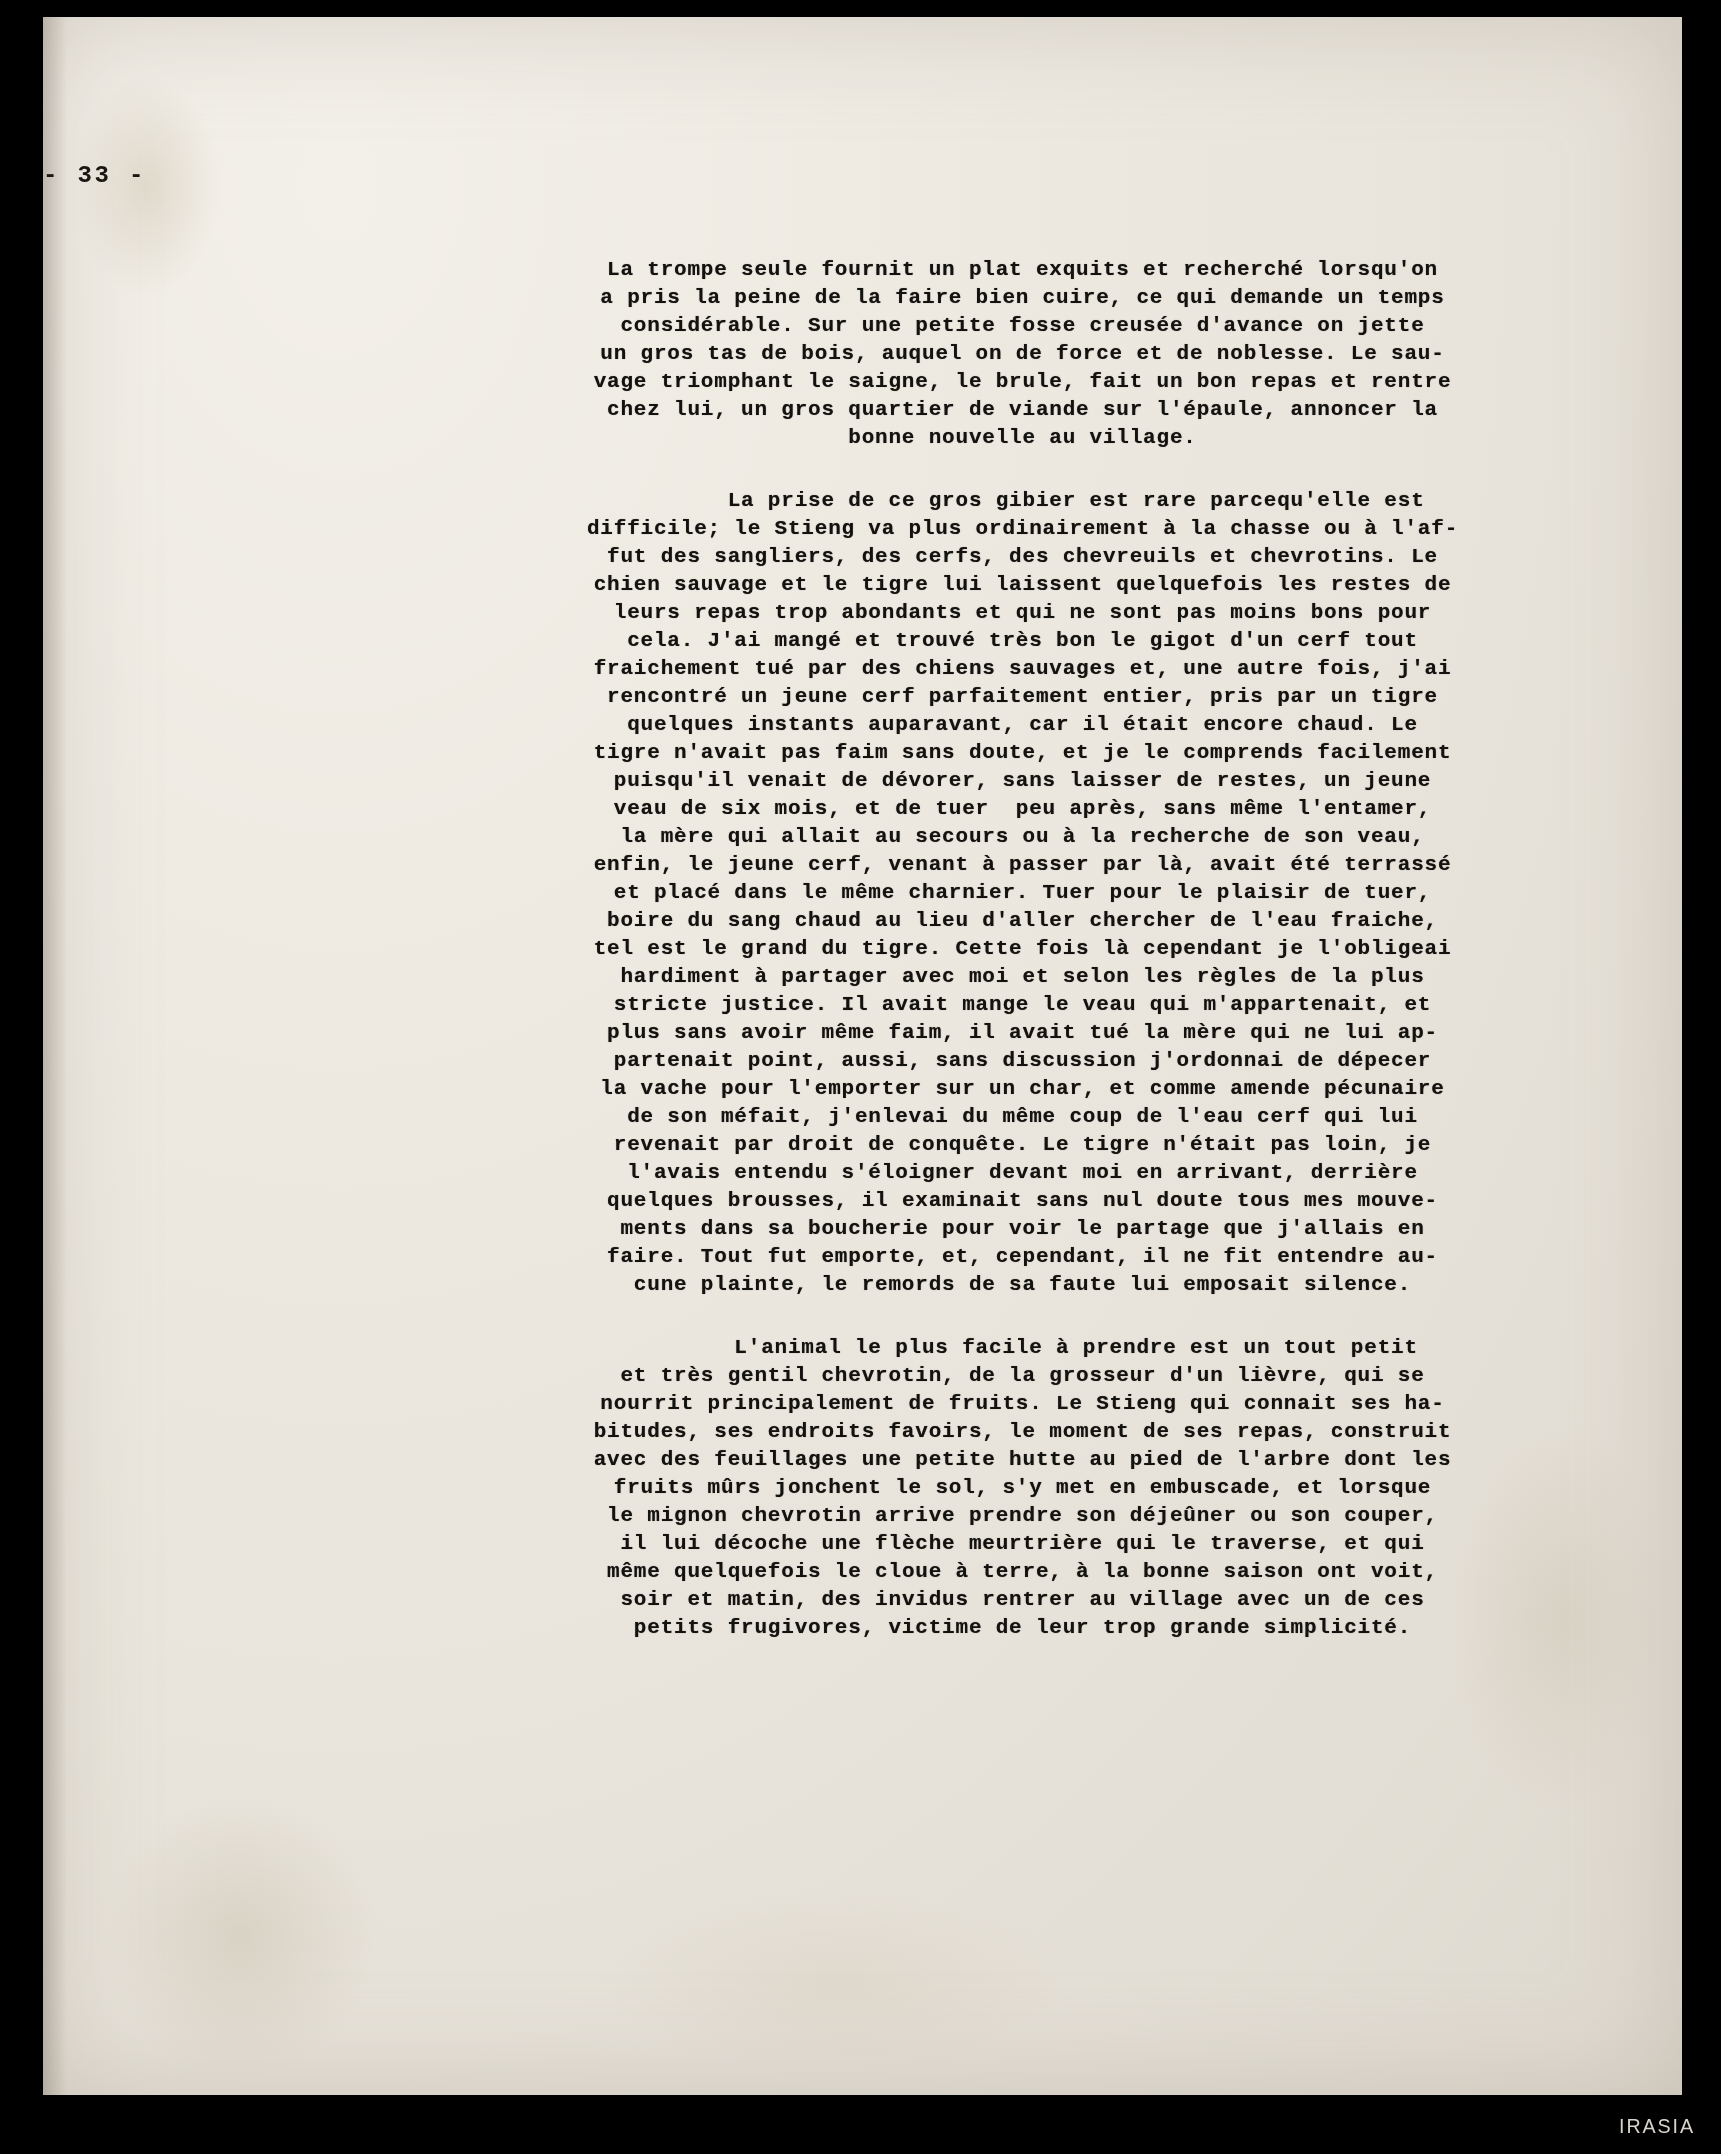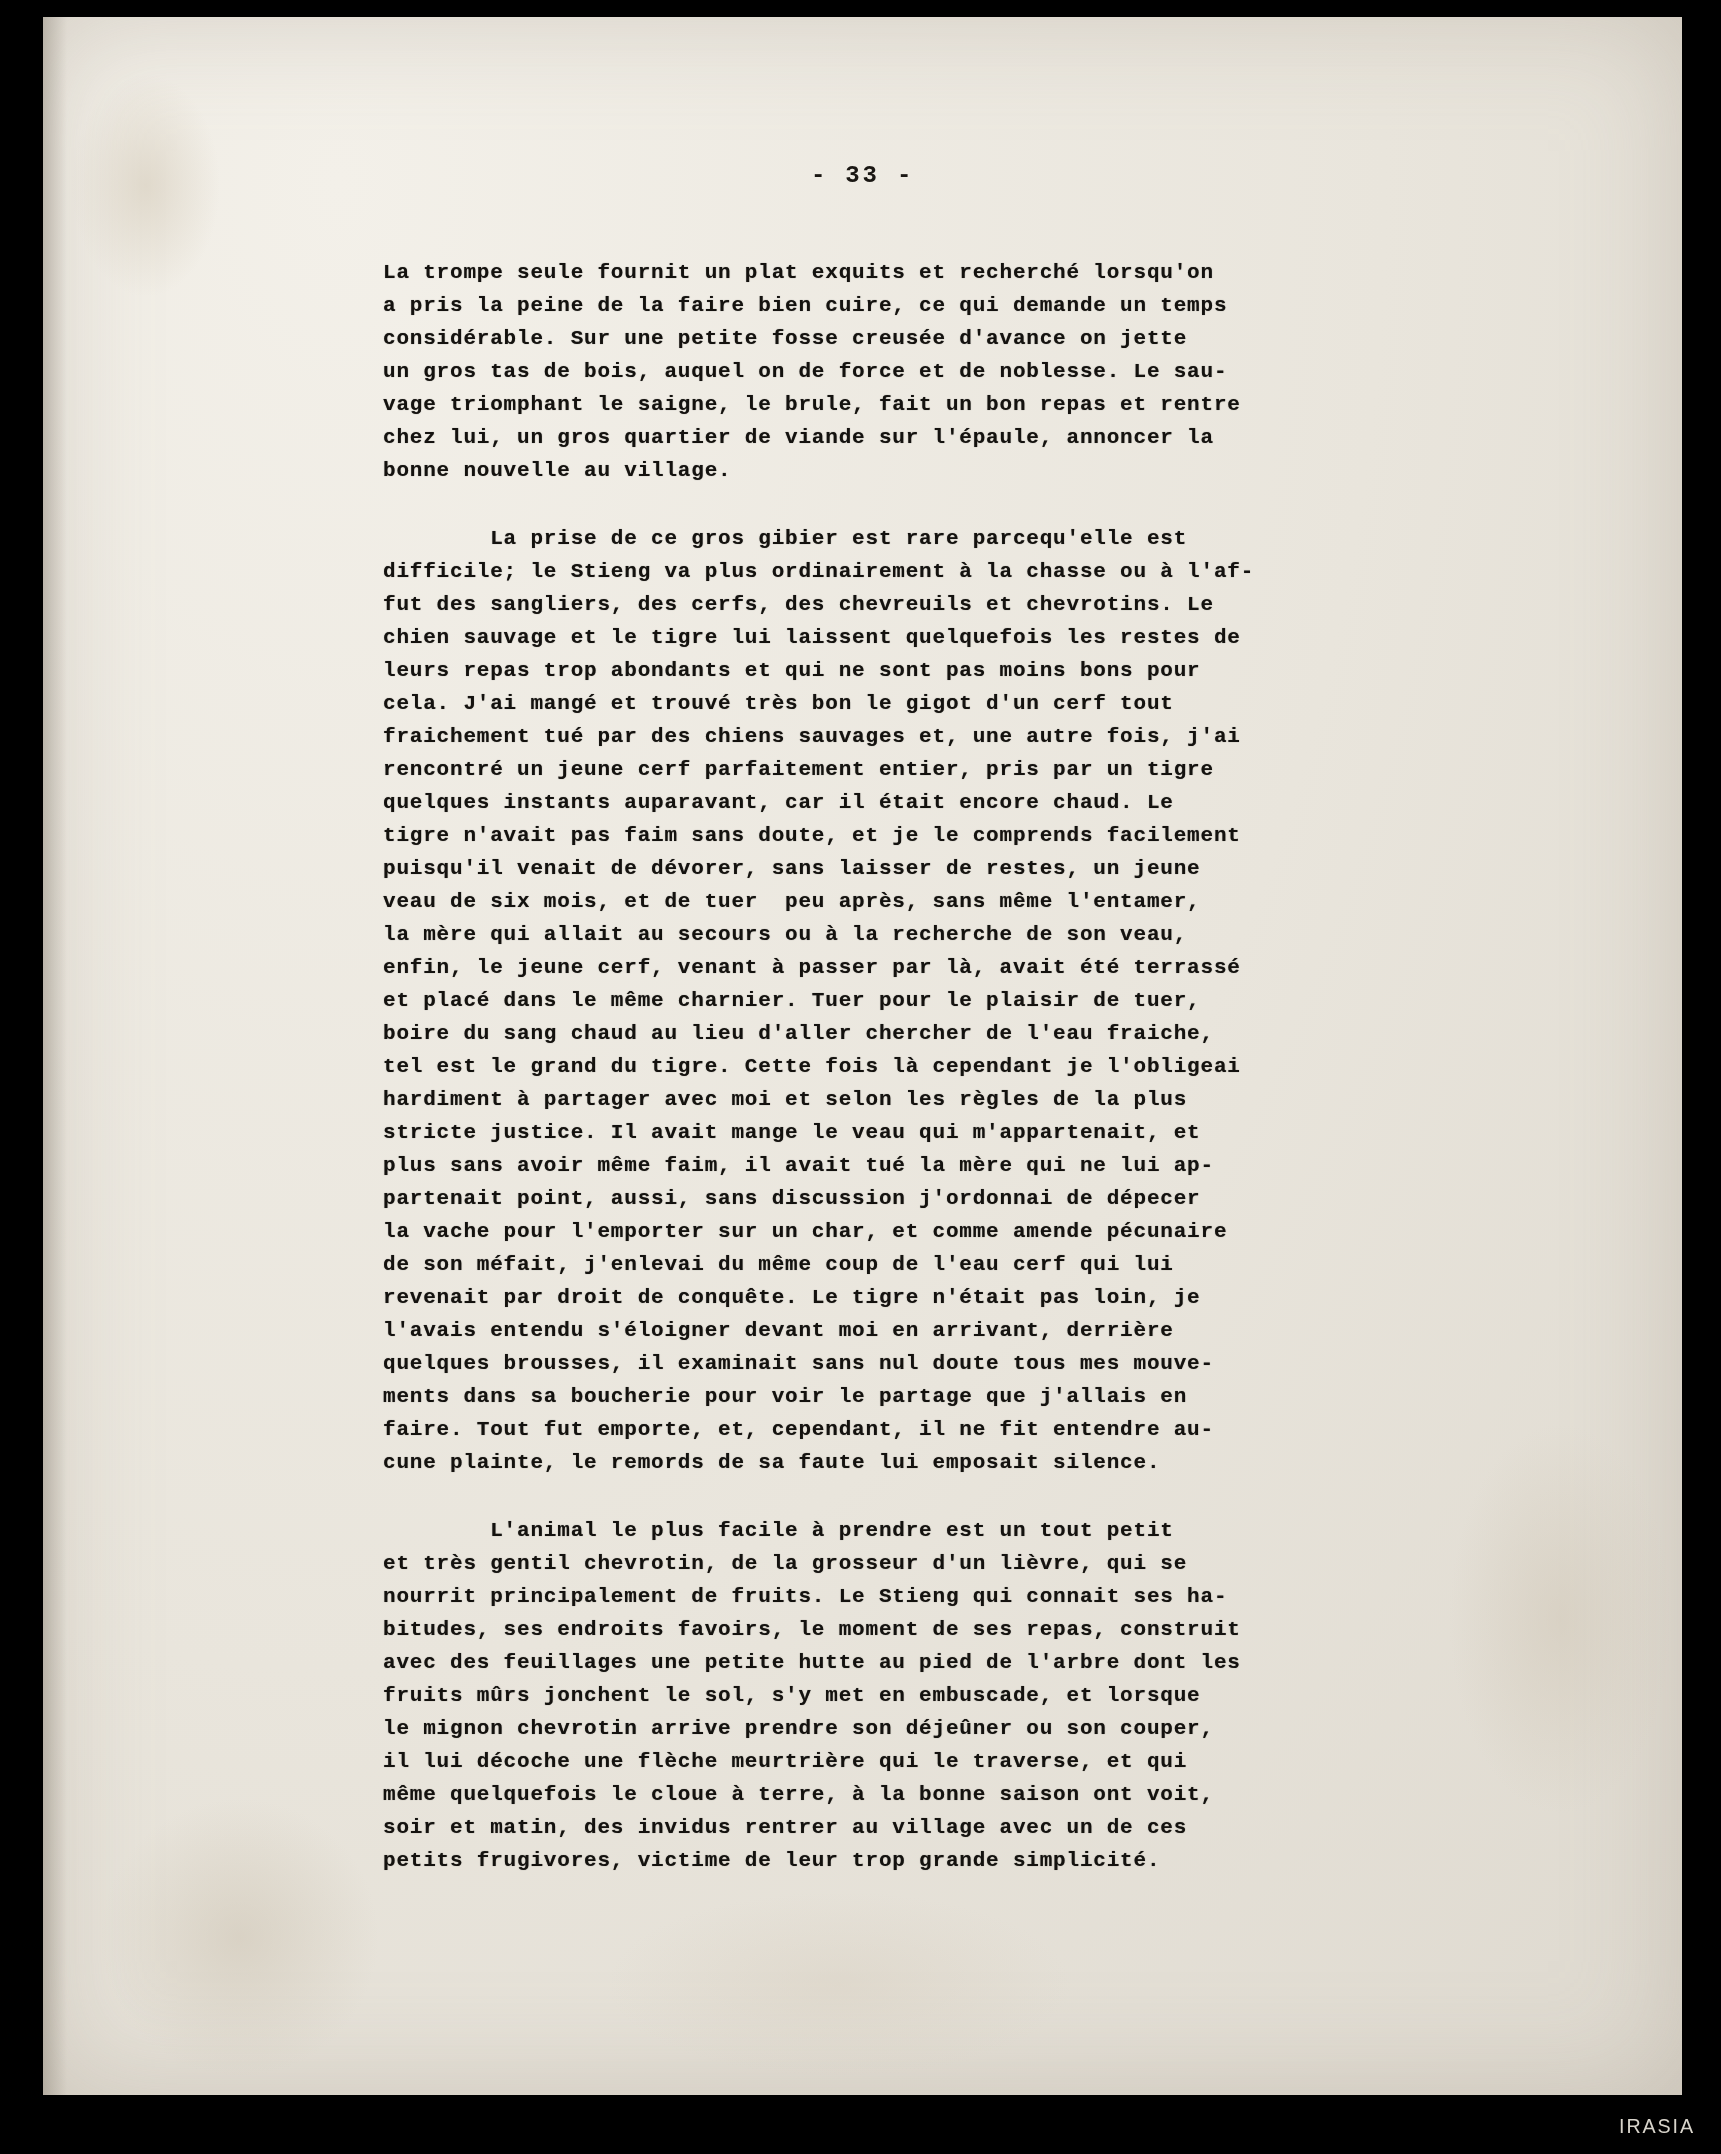--- a/index.html
+++ b/index.html
@@ -44,38 +44,38 @@
     width: 24px; height: 2078px;
     background: linear-gradient(90deg, rgba(120,112,98,0.35), rgba(120,112,98,0) 100%);
     pointer-events: none;
   }
 
   .page-number {
     position: absolute;
     left: 0;
     top: 145px;
     width: 100%;
-    text-align: center;
     font-size: 24px;
     letter-spacing: 2.8px;
     color: #1a1713;
     font-weight: 700;
   }
 
   .text-block {
     position: absolute;
-    left: 340px;
+    left: 352px;
     top: 239px;
     width: 1255px;
     color: #14120f;
     font-size: 21px;
-    line-height: 33px;
+    line-height: 28px;
     letter-spacing: 0.8px;
     font-weight: 700;
     text-shadow: 0 0 0.9px rgba(20,18,15,0.55);
+    text-align: center;
   }
   .para {
     margin: 0 0 0 0;
     white-space: pre-wrap;
   }
   .para + .para {
     margin-top: 35px;
   }
   .para.indent {
     text-indent: 0;

